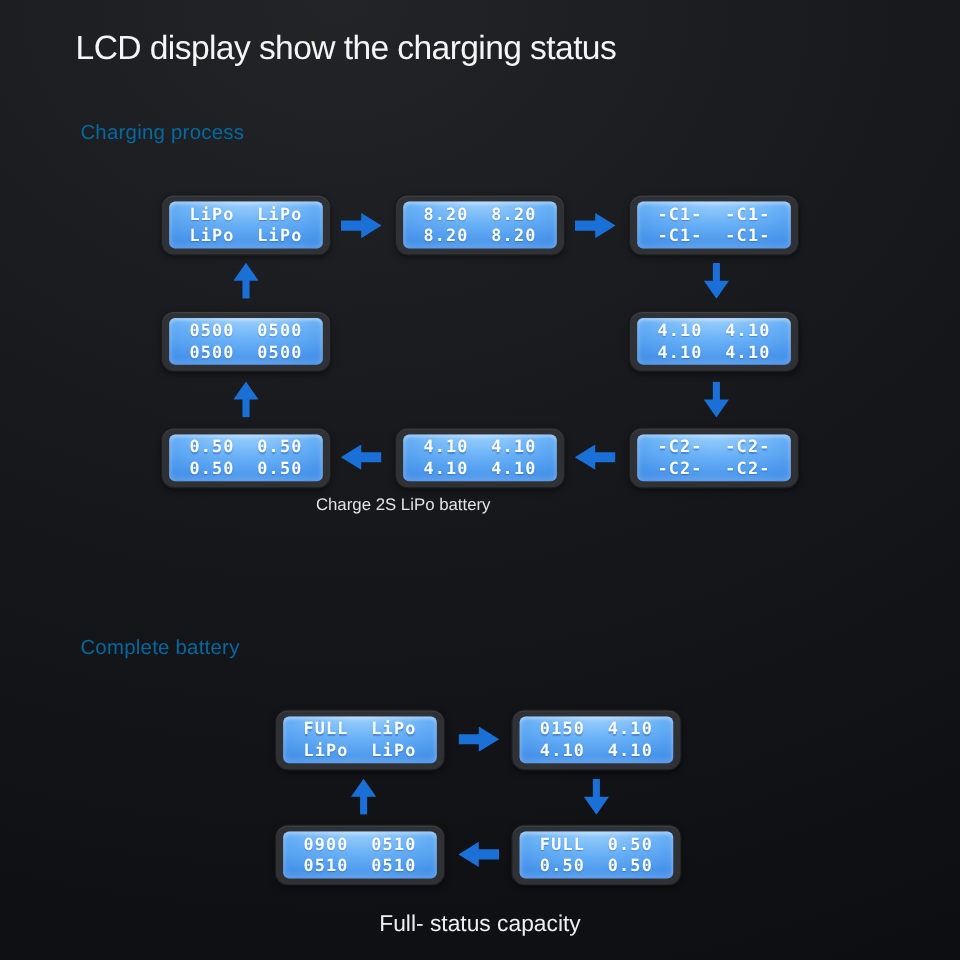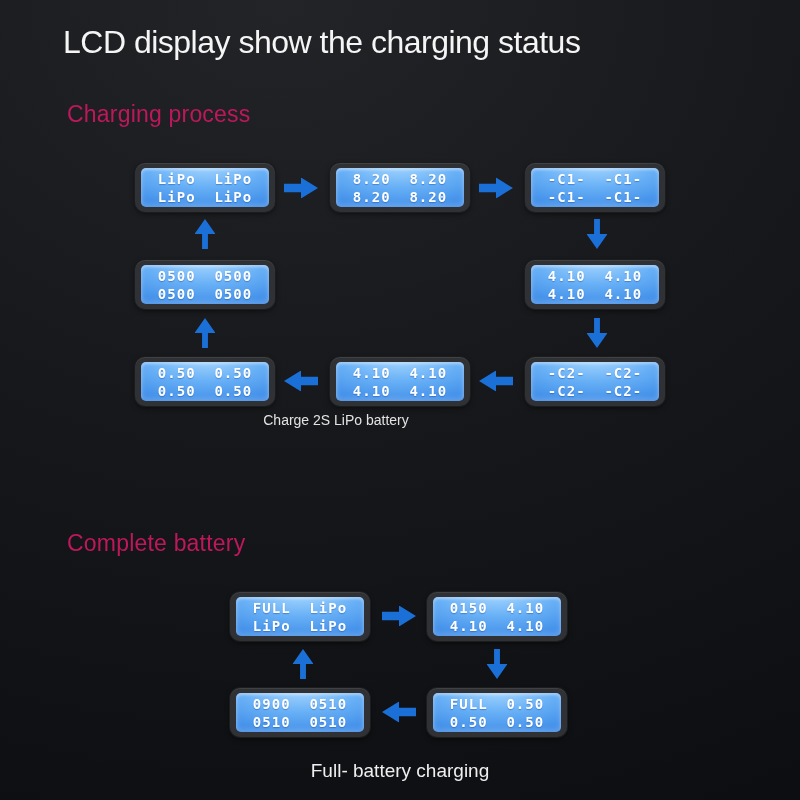--- a/index.html
+++ b/index.html
@@ -13,24 +13,24 @@
   html,body{margin:0;padding:0;}
   body{
     width:800px;height:800px;overflow:hidden;position:relative;
     background:radial-gradient(140% 110% at 35% 0%, #232428 0%, #17181b 48%, #0d0e11 100%);
     font-family:"Liberation Sans", sans-serif;
     color:var(--text-white);
   }
   .abs{position:absolute;}
   .page-title{
     left:63px;top:24px;width:720px;
-    font-size:32px;font-weight:300;letter-spacing:-0.5px;color:#f5f5f5;
+    font-size:28px;font-weight:300;letter-spacing:-0.5px;color:#f5f5f5;
   }
   .section-label{
-    font-size:23px;font-weight:300;color:#be185d;letter-spacing:0.2px;
+    font-size:17px;font-weight:300;color:#0369a1;letter-spacing:0.2px;
   }
   .caption-small{
     left:0;top:412px;width:672px;text-align:center;
     font-size:14px;font-weight:300;color:#e3e3e3;
   }
   .description{
     left:0;top:447px;width:700px;text-align:center;
     font-size:19px;font-weight:300;color:#efefef;line-height:33px;letter-spacing:-0.2px;
   }
   .caption-bottom{
@@ -161,13 +161,13 @@
   </div>
 </div>
 <div class="arrow arrow-left" style="left:399px;top:712px"></div>
 <div class="lcd" style="left:427px;top:688px">
   <div class="lcd-screen">
     <div class="lcd-line">FULL  0.50</div>
     <div class="lcd-line">0.50  0.50</div>
   </div>
 </div>
 
-<div class="abs caption-bottom">Full- battery charging</div>
+<div class="abs caption-bottom">Full- status capacity</div>
 
 </body></html>

